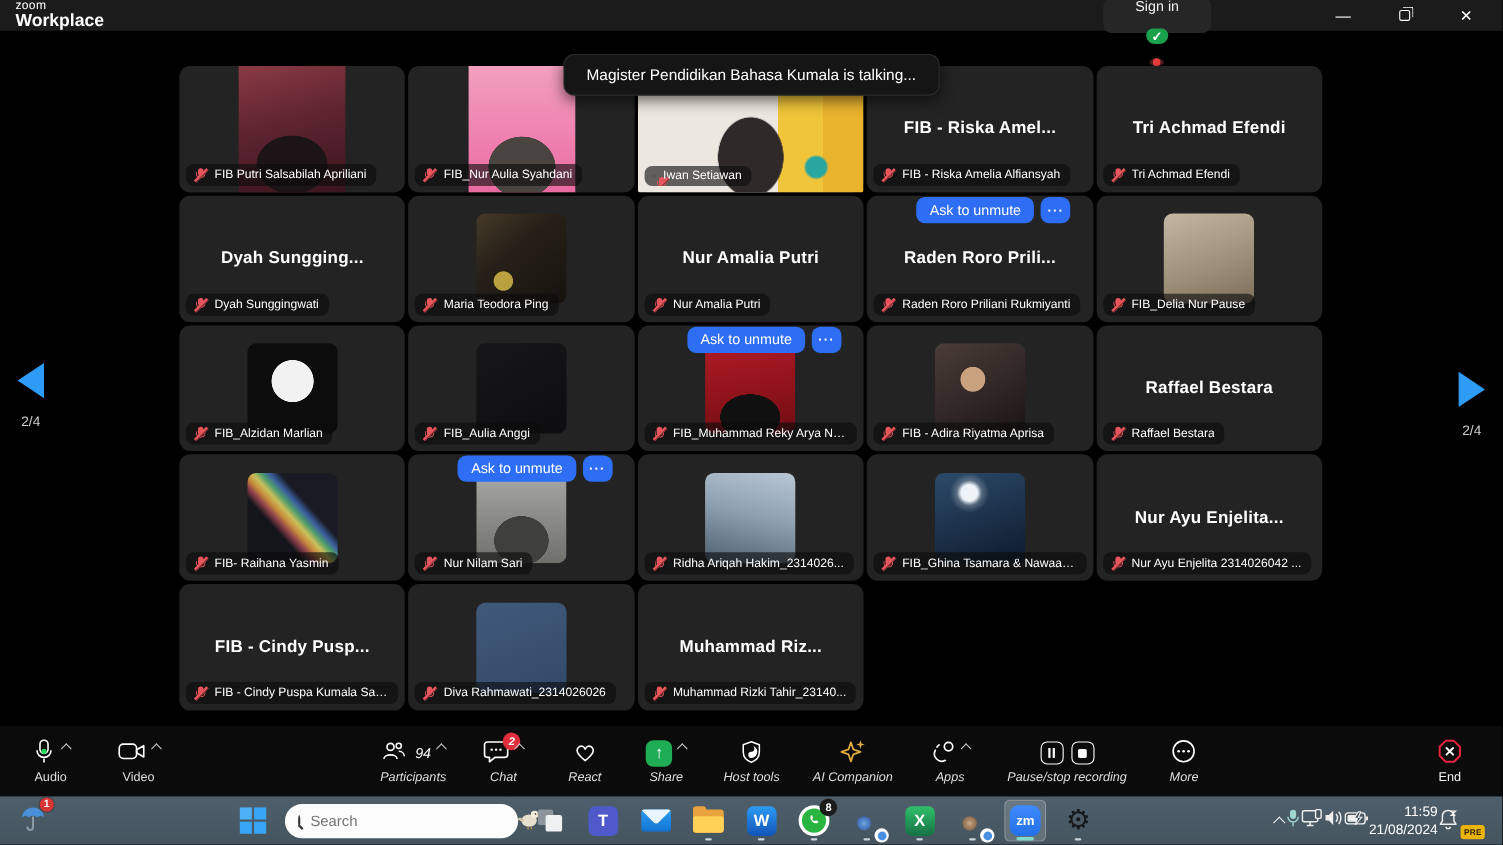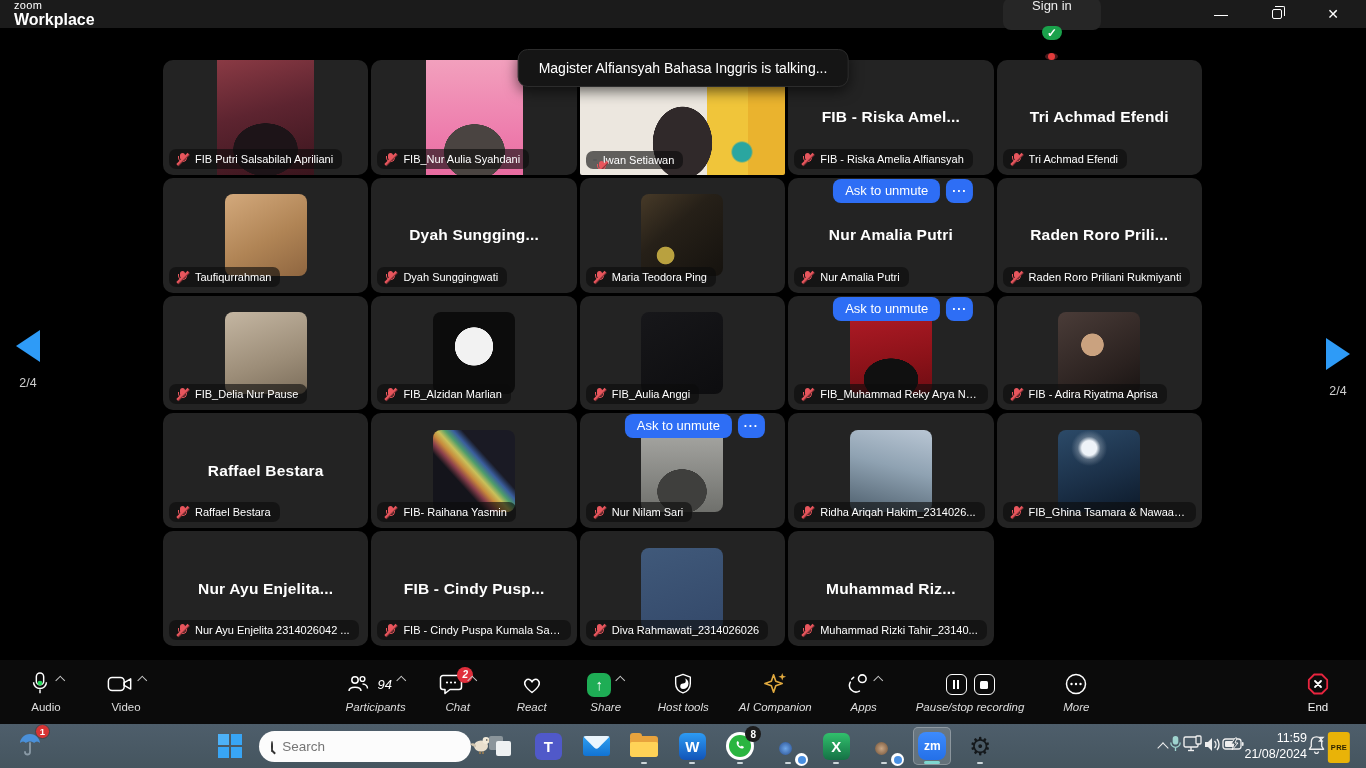--- a/index.html
+++ b/index.html
@@ -204,21 +204,21 @@
   .tk-tray { display:flex; align-items:center; padding-right:14px; }
   .tray-chev { width:10px; height:10px; position:relative; }
   .tray-chev::before { content:""; position:absolute; top:3px; left:1px; width:7px; height:7px;
                        border-top:1.8px solid #eee; border-left:1.8px solid #eee; transform:rotate(45deg); }
   .clock { color:#fff; font-size:12.5px; text-align:right; line-height:1.3; }
   .copilot { position:relative; width:26px; height:26px; }
   .cp-core { width:24px; height:24px; border-radius:8px;
              background:conic-gradient(from 200deg,#2c8af0,#7a4ff0,#e85a8a,#f2a33c,#2c8af0); }
   .cp-badge { position:absolute; bottom:-4px; left:50%; transform:translateX(-50%);
               background:#e9b308; color:#2b2200; font-size:7.5px; font-weight:700;
-              padding:11px 3px; border-radius:3px; letter-spacing:.3px; }
+              padding:2px 3px; border-radius:3px; letter-spacing:.3px; }
 </style>
 </head>
 <body>
 
 <div class="stage">
 
   <div class="titlebar">
     <div class="logo">
       <div class="l1">zoom</div>
       <div class="l2">Workplace</div>
@@ -252,21 +252,21 @@
       <span class="txt" style="margin-left:14px">View</span>
       <span class="grid9"></span>
     </div>
     <div class="win-ctls">
       <span class="wc wc-min">—</span>
       <span class="wc wc-max"><i></i></span>
       <span class="wc">✕</span>
     </div>
   </div>
 
-  <div class="talk-tip">Magister Alfiansyah Bahasa Inggris is talking...</div>
+  <div class="talk-tip">Magister Pendidikan Bahasa Kumala is talking...</div>
 
   <div class="gallery">
 
     <div class="tile">
       <div class="media">
           <div class="mv m1"></div>
         </div>
       <div class="ntag">
           <span class="mic">
             <i></i>
@@ -314,31 +314,20 @@
     <div class="tile">
       <div class="cname">Tri Achmad Efendi</div>
       <div class="ntag">
           <span class="mic">
             <i></i>
           </span>
           <span class="nm">Tri Achmad Efendi</span>
         </div>
     </div>
 
-    <div class="tile">
-      <div class="media">
-          <div class="ma m6"></div>
-        </div>
-      <div class="ntag">
-          <span class="mic">
-            <i></i>
-          </span>
-          <span class="nm">Taufiqurrahman</span>
-        </div>
-    </div>
 
     <div class="tile">
       <div class="cname">Dyah  Sungging...</div>
       <div class="ntag">
           <span class="mic">
             <i></i>
           </span>
           <span class="nm">Dyah Sunggingwati</span>
         </div>
     </div>

